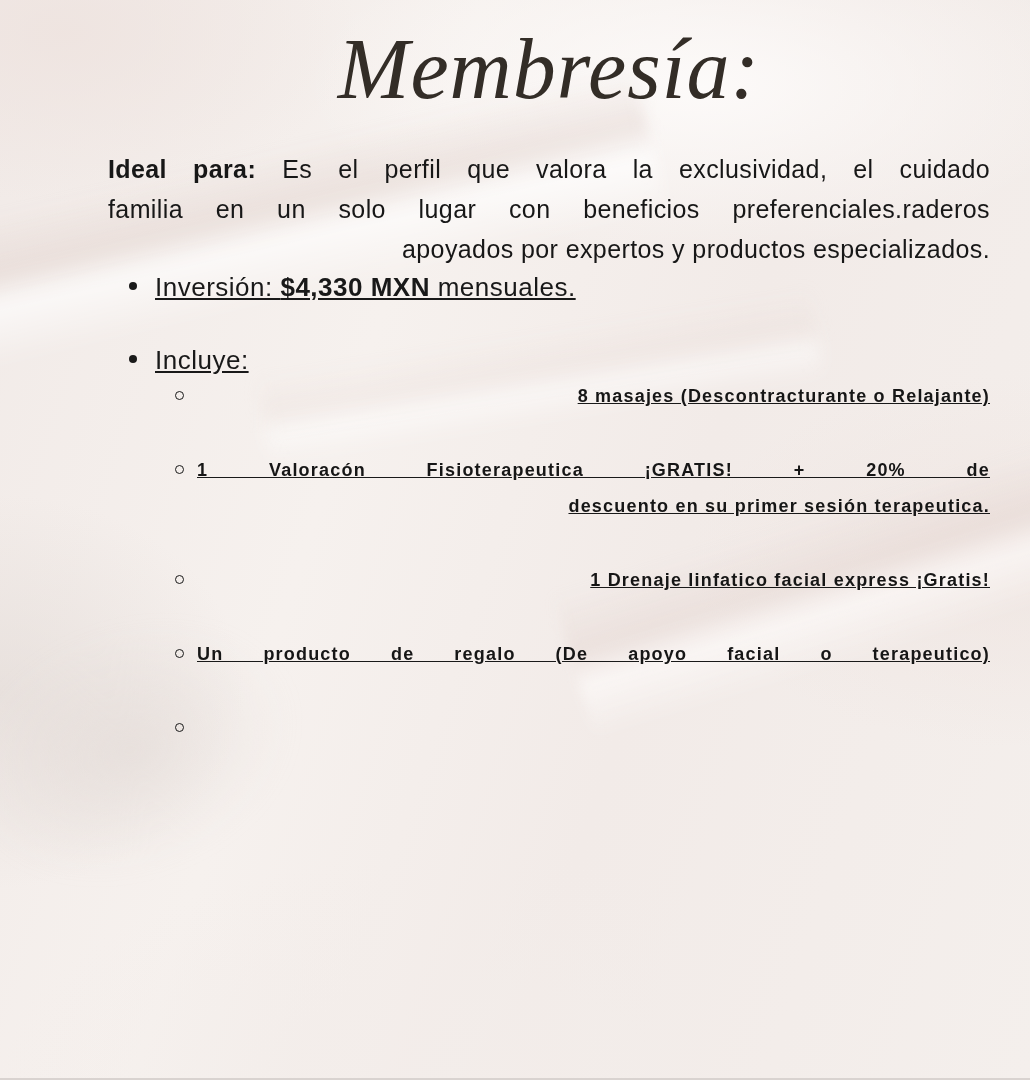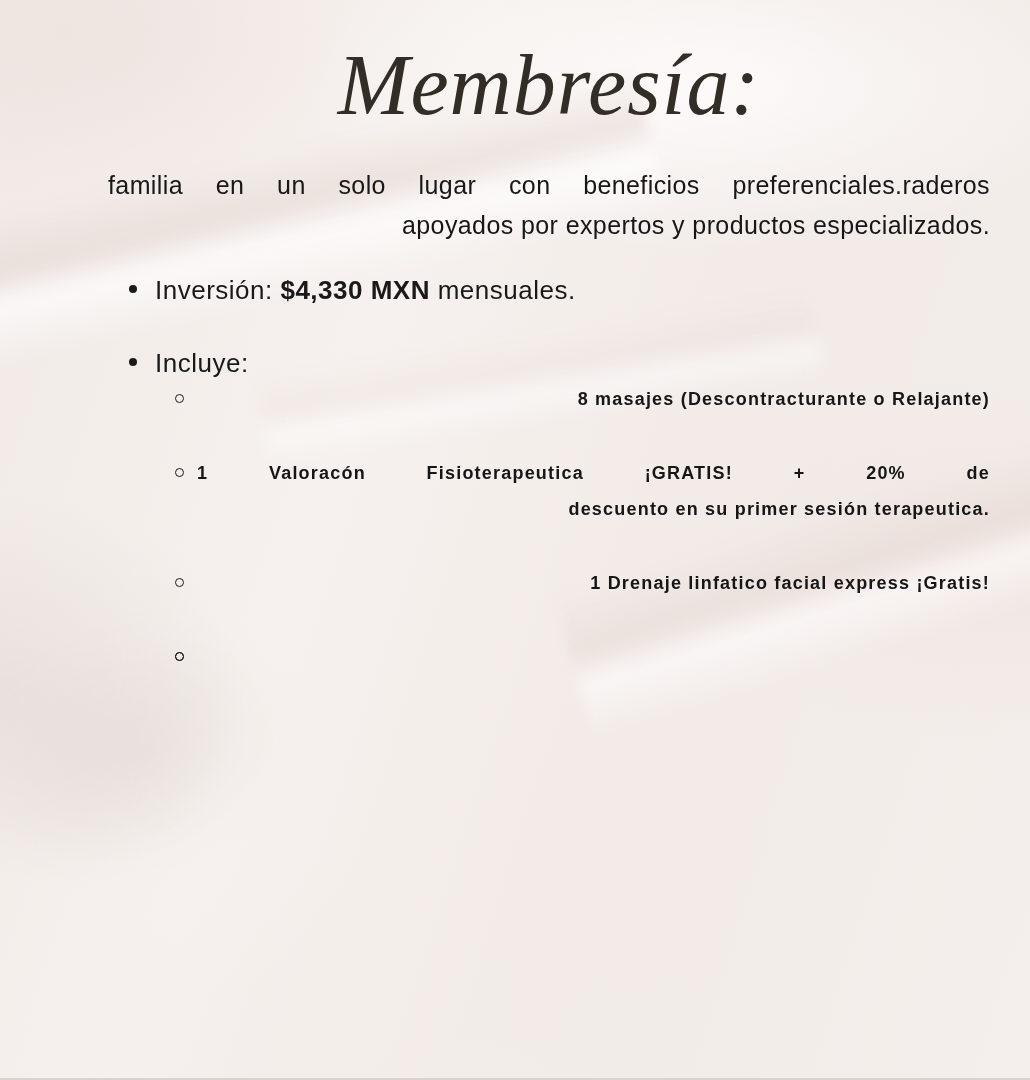--- a/index.html
+++ b/index.html
@@ -40,21 +40,21 @@
     left:260px;top:330px;width:560px;height:90px;
     transform:rotate(-9deg);
     background:linear-gradient(to bottom, rgba(228,213,208,0) 0%, rgba(226,210,204,0.22) 45%, rgba(255,255,255,0.5) 70%, rgba(228,213,208,0) 100%);
     filter:blur(8px);
   }
   .bottom-edge{
     position:absolute;left:0;bottom:0;width:100%;height:2px;
     background:#d9d3d0;
   }
   .content{
-    position:absolute;left:108px;top:16px;width:882px;
+    position:absolute;left:108px;top:0;width:882px;
     padding-top:13px;
   }
   .title{
     margin:0;
     text-align:center;
     font-family:"Liberation Serif", serif;
     font-style:italic;
     font-weight:500;
     font-size:86px;
     line-height:112px;
@@ -64,21 +64,21 @@
   .title .tline{display:block;}
   .intro{
     margin-top:24px;
     font-size:25px;
     line-height:40px;
     letter-spacing:0.4px;
     color:#171717;
   }
   .jline{text-align:justify;text-align-last:justify;}
   .lline{text-align:right;}
-  .main-list{margin-top:27px;}
+  .main-list{text-decoration:underline;}
   .li-main{
     position:relative;
     padding-left:47px;
     font-size:26px;
     line-height:36px;
     letter-spacing:0.5px;
   }
   .li-main .dot{
     position:absolute;left:21px;top:13px;
     width:8px;height:8px;border-radius:50%;
@@ -114,20 +114,21 @@
   <div class="streak s2"></div>
   <div class="streak s3"></div>
 
   <div class="content">
 
     <h1 class="title">
       <span class="tline">Membresía:</span>
     </h1>
 
     <div class="intro">
+      <div class="jline"><b>Ideal para:</b><span> Es el perfil que valora la exclusividad, el cuidado</span></div>
       <div class="jline">familia en un solo lugar con beneficios preferenciales.raderos</div>
       <div class="lline">apoyados por expertos y productos especializados.</div>
     </div>
 
     <div class="main-list">
 
       <div class="li-main mb-investment">
         <span class="dot"></span><span>Inversión: </span><b>$4,330 MXN</b><span> mensuales.</span>
       </div>
 
@@ -146,20 +147,21 @@
         <div class="lline">descuento en su primer sesión terapeutica.</div>
       </div>
 
       <div class="li-sub">
         <span class="circ"></span>
         <div class="lline">1 Drenaje linfatico facial express ¡Gratis!</div>
       </div>
 
       <div class="li-sub">
         <span class="circ"></span>
+        <div class="jline">Un producto de regalo (De apoyo facial o terapeutico)</div>
       </div>
 
       <div class="li-sub">
         <span class="circ"></span>
       </div>
 
     </div>
   </div>
 
   <div class="bottom-edge"></div>

